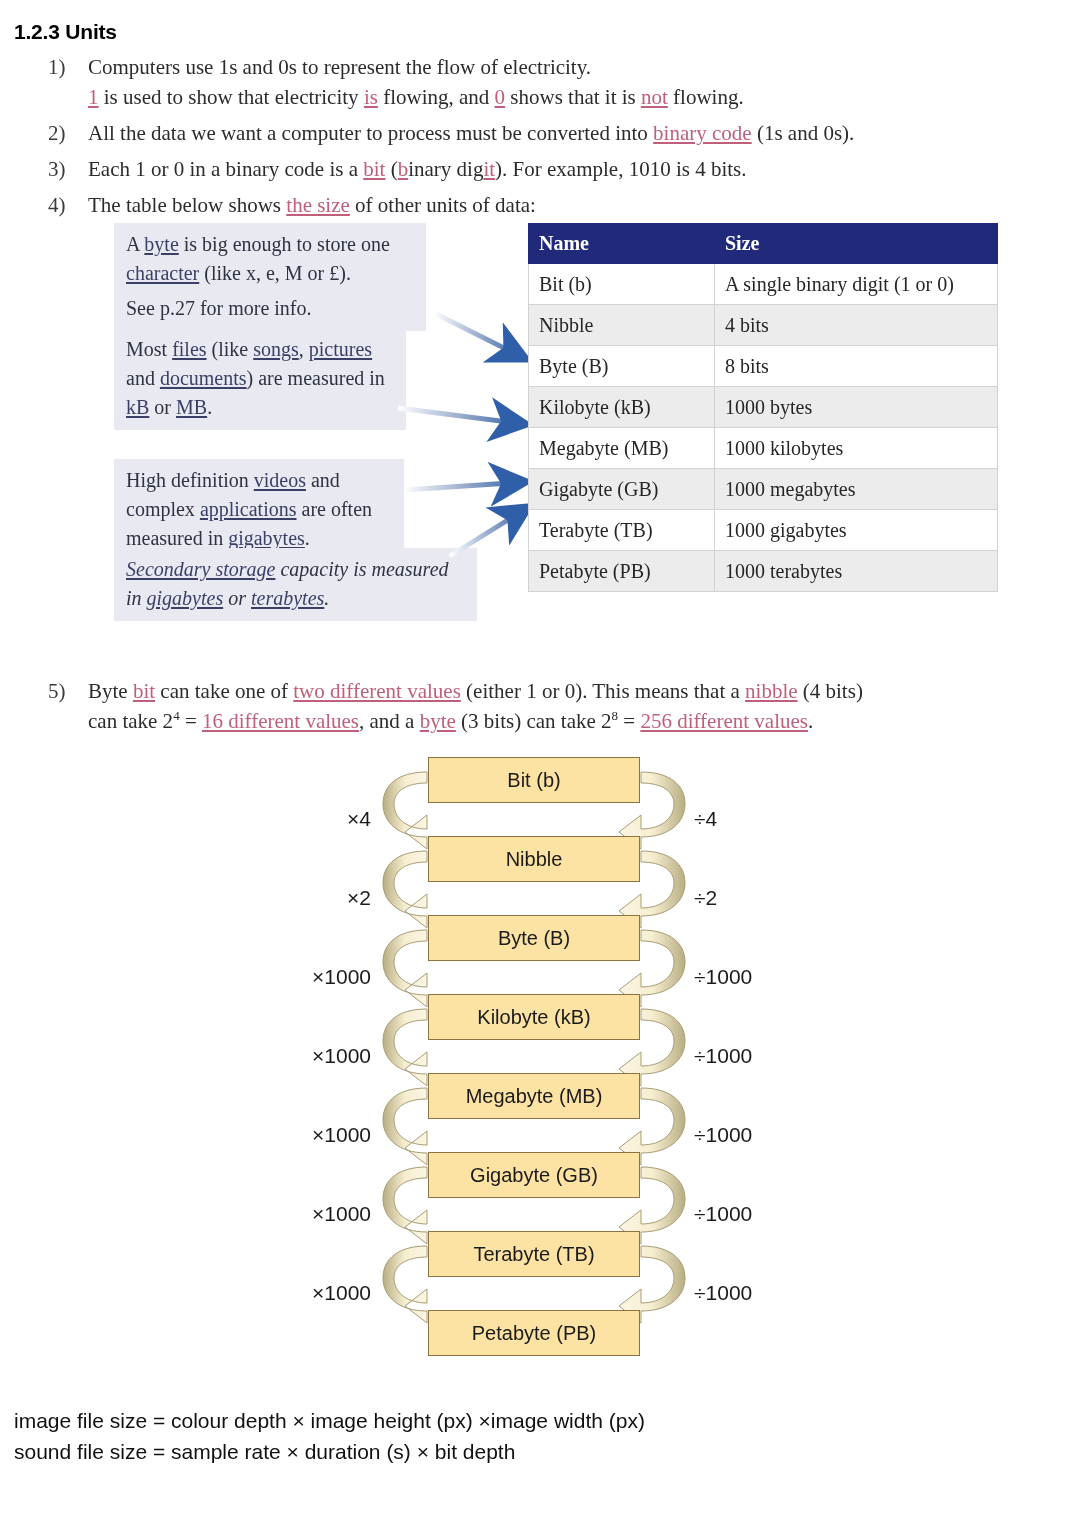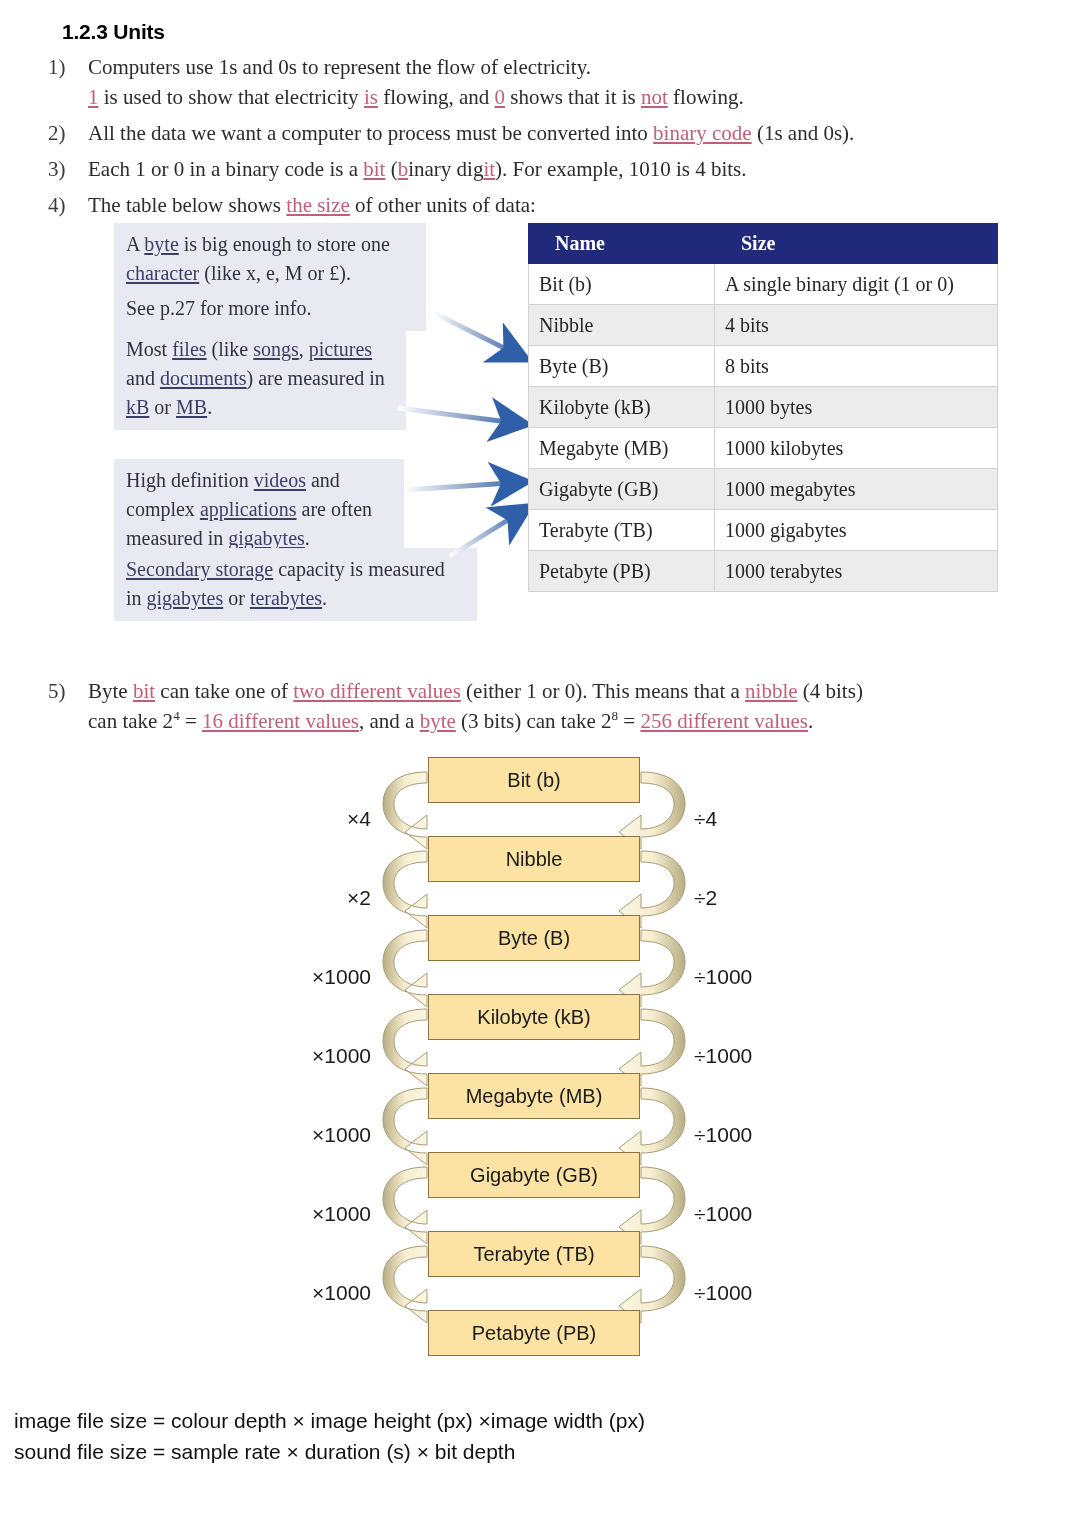--- a/index.html
+++ b/index.html
@@ -12,21 +12,20 @@
     overflow:hidden;
   }
   .page{position:relative;width:1080px;height:1526px;}
 
   
   .heading{
     position:absolute;left:14px;top:20px;
     font-family:"Liberation Sans",sans-serif;
     font-weight:bold;font-size:21px;letter-spacing:-0.2px;
     color:#000;
-    margin-left:48px;
   }
 
   
   .list{position:absolute;left:48px;top:52px;width:1010px;}
   .li{display:flex;align-items:flex-start;margin-bottom:6px;}
   .li .num{
     width:40px;flex:0 0 40px;
     font-size:21px;line-height:30px;color:#3b3b3b;
   }
   .li .body{font-size:21px;line-height:30px;color:#2c2c2c;}
@@ -40,36 +39,36 @@
     background:#e9e9f1;
     color:#2e3342;
     font-size:20px;line-height:29px;
     padding:7px 12px 8px 12px;
     box-sizing:border-box;
   }
   .callout .bu{ text-decoration:underline; text-underline-offset:2px; color:#3a3f66;}
   #callout-0{left:114px;top:223px;width:312px;}
   #callout-1{left:114px;top:328px;width:292px;}
   #callout-2{left:114px;top:459px;width:290px;}
-  #callout-3{left:114px;top:548px;width:363px;}
+  #callout-3{left:114px;top:548px;width:363px;font-style:italic;}
 
   
   .arrowlayer{position:absolute;left:0;top:0;width:1080px;height:1526px;pointer-events:none;}
 
   
   .utable{
     position:absolute;left:528px;top:223px;width:470px;
     border-collapse:collapse;
     font-size:20px;
     color:#262626;
   }
   .utable th{
     background:#212a7a;color:#ffffff;
     text-align:left;font-weight:bold;
-    padding:8px 26px;font-size:20px;
+    padding:8px 10px;font-size:20px;
     border:1px solid #212a7a;
   }
   .utable td{
     border:1px solid #d2d2d2;
     padding:7px 10px;
     height:26px;
   }
   .utable tr.odd td{background:#ffffff;}
   .utable tr.even td{background:#ececec;}
   .utable col.c1{width:186px;}

